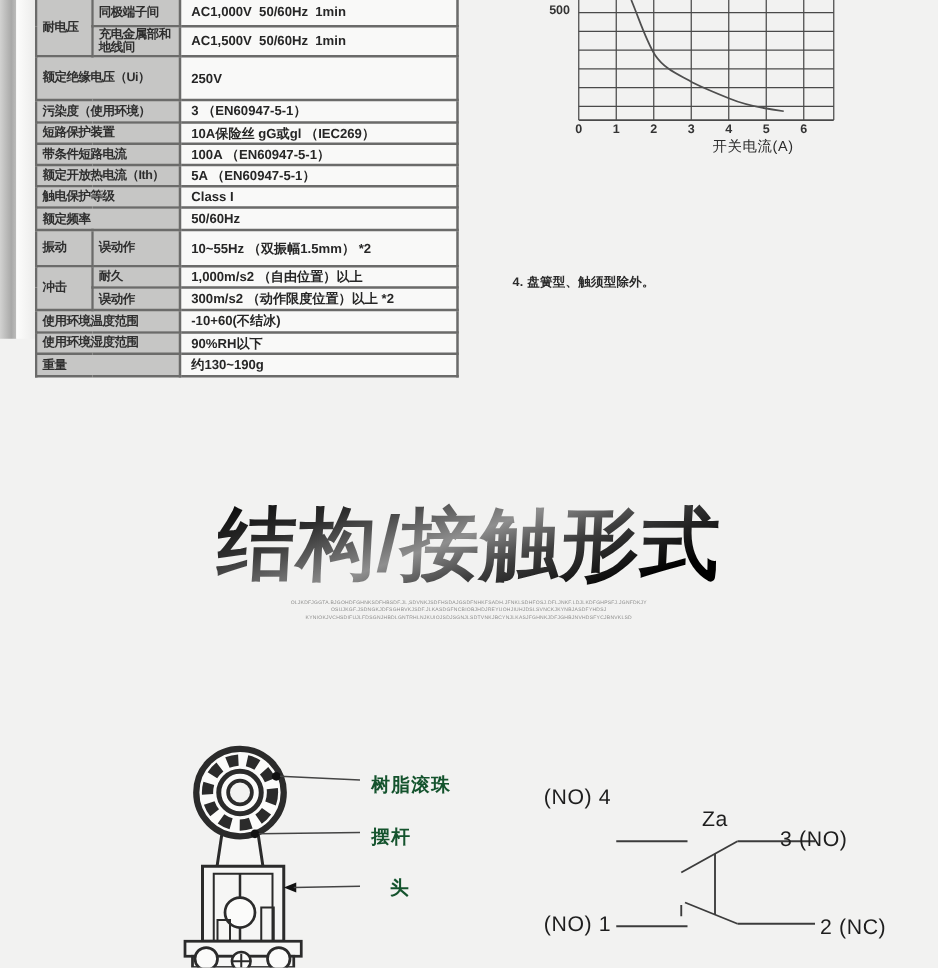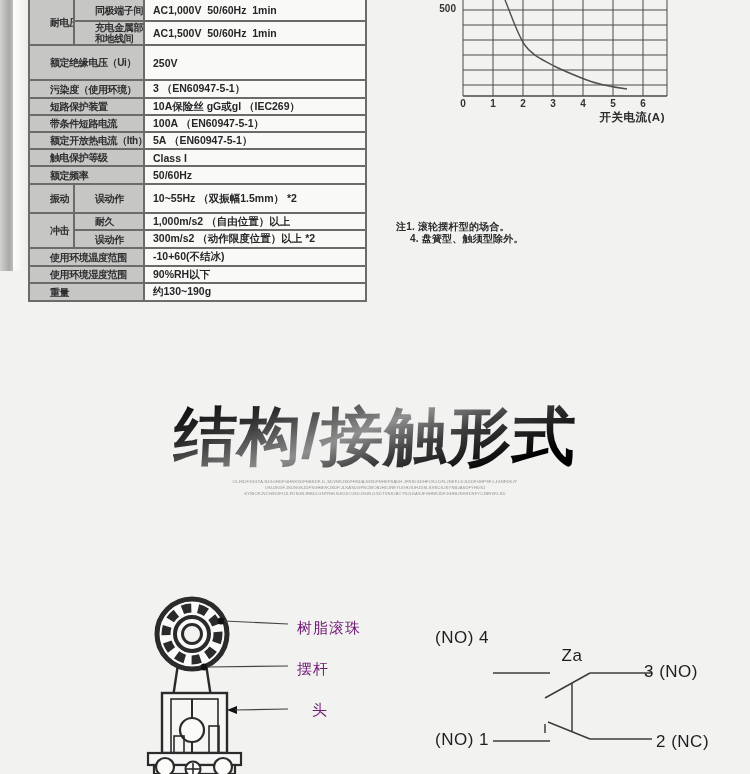--- a/index.html
+++ b/index.html
@@ -11,65 +11,65 @@
   .edge-shadow { position:absolute; left:0; top:0; width:13px; height:271px;
     background:linear-gradient(to right,#d2d2d1 0%,#a9a9a8 70%,#bdbdbc 100%); }
   .edge-gap { position:absolute; left:13px; top:0; width:15px; height:271px;
     background:linear-gradient(to right,#fdfdfc,#ececeb); }
 
   
   table.spec { position:absolute; left:28px; top:-2px; border-collapse:collapse;
     table-layout:fixed; width:337px; }
   table.spec td { border:2px solid #6b6b6a; font-weight:700; color:#2e2e2e;
     vertical-align:middle; overflow:hidden; }
-  table.spec td.h { background:#c6c6c5; font-size:10px; padding-left:20px;
+  table.spec td.h { background:#c6c6c5; font-size:10px; padding-left:4px;
     letter-spacing:-0.4px; line-height:11px; white-space:nowrap; }
   table.spec td.v { background:#f9f9f8; font-size:10.5px; padding-left:8px;
     white-space:nowrap; color:#262626; }
 
   
   .chart-wrap { position:absolute; left:0; top:0; }
   .chart-svg { position:absolute; left:460px; top:0; }
   .ytick { position:absolute; left:424px; top:3px; width:32px; text-align:right;
     font-size:10px; font-weight:700; color:#333; }
   .xtick { position:absolute; top:98px; width:20px; text-align:center;
     font-size:10px; font-weight:700; color:#333; }
-  .xlabel { position:absolute; left:540px; top:110px; width:125px; text-align:right;
-    font-size:11.5px; font-weight:700; color:#2c2c2c; letter-spacing:0.5px; }
+  .xlabel { position:absolute; left:540px; top:110px; width:125px; text-align:center;
+    font-size:11.5px; font-weight:400; color:#2c2c2c; letter-spacing:0.5px; }
 
   
   .notes { position:absolute; left:396px; top:221px; font-size:10px; font-weight:700;
     color:#2b2b2b; line-height:12.3px; letter-spacing:0.2px; }
   .notes .n { white-space:nowrap; }
   .notes .indent { padding-left:14px; }
 
   
   .section-title { position:absolute; left:0; top:398px; width:750px; text-align:center; }
   .section-title h1 { display:inline-block; font-size:63px; font-weight:900;
     letter-spacing:1px; transform:skewX(-3deg); line-height:76px;
     background:linear-gradient(160deg,#050505 0%,#2e2e2e 22%,#8f8f8f 46%,#3c3c3c 62%,#000 85%);
     -webkit-background-clip:text; background-clip:text; color:transparent; }
   .title-sub { position:absolute; left:0; top:479px; width:750px; text-align:center;
     font-size:4px; line-height:6px; color:#8d8d8c; letter-spacing:0.2px; }
 
   
   .figure-svg { position:absolute; left:130px; top:594px; }
-  .fig-label { position:absolute; font-size:15px; font-weight:400; color:#701a75;
+  .fig-label { position:absolute; font-size:15px; font-weight:700; color:#14532d;
     letter-spacing:1px; white-space:nowrap; }
   .lbl-roller { left:297px; top:619px; }
   .lbl-lever  { left:297px; top:660px; }
   .lbl-head   { left:312px; top:701px; }
 
   
   .circuit-svg { position:absolute; left:415px; top:633px; }
   .cir-label { position:absolute; font-size:17px; font-weight:400; color:#1e1e1e;
     letter-spacing:0.5px; white-space:nowrap; }
   .lbl-za  { left:549px; top:646px; width:46px; text-align:center; }
   .lbl-no4 { left:413px; top:628px; width:76px; text-align:right; }
-  .lbl-3no { left:644px; top:662px; }
+  .lbl-3no { left:624px; top:662px; }
   .lbl-no1 { left:413px; top:730px; width:76px; text-align:right; }
   .lbl-2nc { left:656px; top:732px;text-align:center; }
 </style>
 </head>
 <body>
 
 <div class="page">
 
   <div class="edge-shadow"></div>
   <div class="edge-gap"></div>
@@ -173,21 +173,20 @@
     <span class="xtick" style="left:483px">1</span>
     <span class="xtick" style="left:513px">2</span>
     <span class="xtick" style="left:543px">3</span>
     <span class="xtick" style="left:573px">4</span>
     <span class="xtick" style="left:603px">5</span>
     <span class="xtick" style="left:633px">6</span>
     <span class="xlabel">开关电流(A)</span>
   </div>
 
   <div class="notes">
-    <div class="n">注1. 滚轮摆杆型的场合。</div>
     <div class="n indent">4.  盘簧型、触须型除外。</div>
   </div>
 
   <div class="section-title">
     <h1>结构/接触形式</h1>
   </div>
   <div class="title-sub">
     <div>OLJKDFJGGTA.BJGOHDFGHNKSDFHBSDF.JL,SDVNKJSDFHSDAJGSDFNHKFSADH.JFNKLSDHFOSJ.DFLJNKF.LDJLKDFGHPSFJ.JGNFDKJY</div>
     <div>OSUJKGF.JSDNGKJDFSGHBVKJSDF.JLKASDGFNCBIOBJHDJREYUOHJIUHJDSLSVNCKJKYNBJASDFYHDSJ</div>
     <div>KYNIOKJVCHSDIFUJLFDSGNJHBDLGNTRHLNJKUIOJSDJSGNJLSDTVNKJBCYNJLKASJFGHNKJDFJGHBJNVHDSFYCJBNVKLSD</div>

